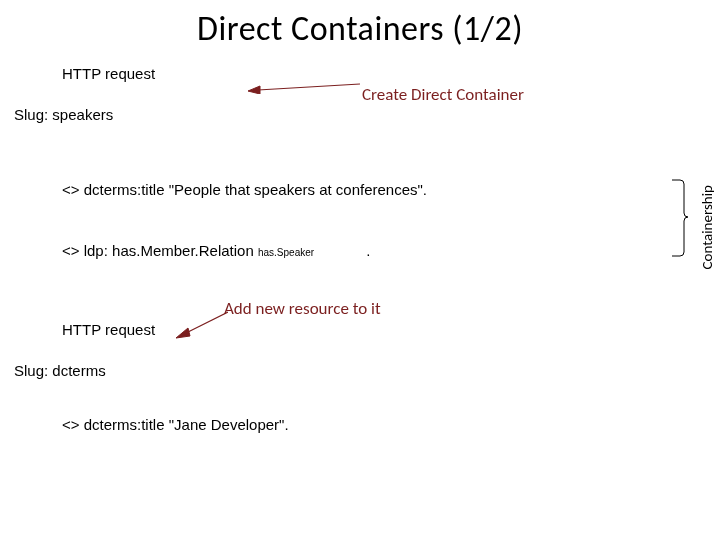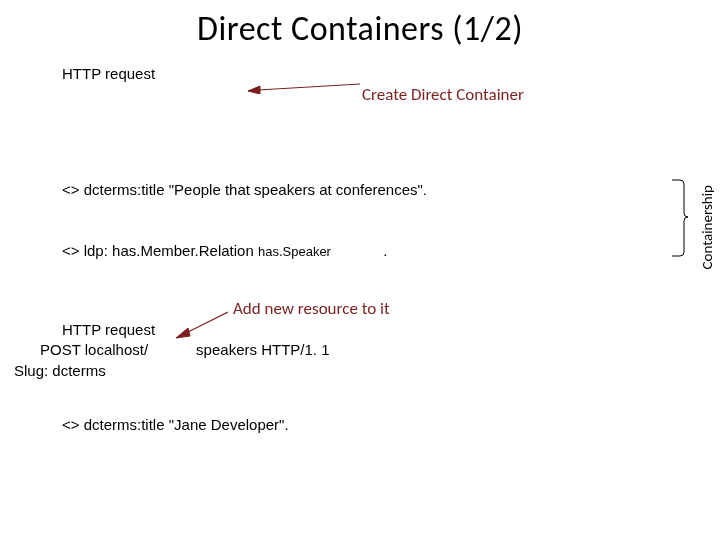--- a/index.html
+++ b/index.html
@@ -22,21 +22,21 @@
     letter-spacing: 0.5px;
   }
   .block {
     font-size: 15px;
     line-height: 1.35;
     margin-left: 14px;
     margin-right: 60px;
   }
   .indent { padding-left: 26px; }
   .b { font-weight: normal; margin-left: 48px; }
-  .small { font-size: 13px; }
+  .small { font-size: 10px; }
   .label {
     font-family: Calibri, Arial, sans-serif;
     color: #7b1f1f;
     font-size: 17px;
     position: absolute;
   }
   .arrow {
     position: absolute;
     stroke: #7b1f1f;
     fill: #7b1f1f;
@@ -70,20 +70,21 @@
 <div class="label" style="left:362px; top:76px;margin-top:8px;">Create Direct Container</div>
 <svg class="arrow" style="left:248px; top:80px;" width="112" height="14">
   <line x1="112" y1="4" x2="10" y2="10" stroke-width="1.2"></line>
   <polygon points="0,11 12,6 12,14"></polygon>
 </svg>
 
 <div class="section1">
   <div class="block">
     <span class="b">HTTP request</span><br>
     <br>
+    <span>Slug: speakers</span>
   </div>
 </div>
 
 <div class="section2">
   <div class="block">
     <span>
       <span class="b">&lt;&gt; dcterms:title</span>
       <span>"People that speakers at conferences".</span>
     </span><br>
     <br>
@@ -94,32 +95,30 @@
       <span class="b">.</span>
     </span>
   </div>
 </div>
 
 <svg class="bracket" style="left:672px; top:178px;" width="16" height="80">
   <path d="M0,2 H8 Q12,2 12,6 V35 Q12,39 16,39 Q12,39 12,43 V74 Q12,78 8,78 H0"></path>
 </svg>
 <div class="vlabel">Containership</div>
 
-<div class="label" style="left:233px; top:298px;">Add new resource to it</div>
+<div class="label" style="left:224px; top:298px;">Add new resource to it</div>
 <svg class="arrow" style="left:174px; top:310px;" width="54" height="32">
   <line x1="54" y1="2" x2="10" y2="24" stroke-width="1.2"></line>
   <polygon points="2,28 14,18 16,26"></polygon>
 </svg>
 
 <div class="section3">
   <div class="block">
     <span class="b">HTTP request</span><br>
-    <span class="indent" style="display:inline-block">
-      <span>POST localhost/</span><span class="b">speakers</span><span> HTTP/1. 1</span>
-    </span><br>
+    <br>
     <span>Slug: dcterms</span>
   </div>
 </div>
 
 <div class="section4">
   <div class="block">
     <span class="b">&lt;&gt; dcterms:title</span>
     <span>"Jane Developer".</span>
   </div>
 </div>

